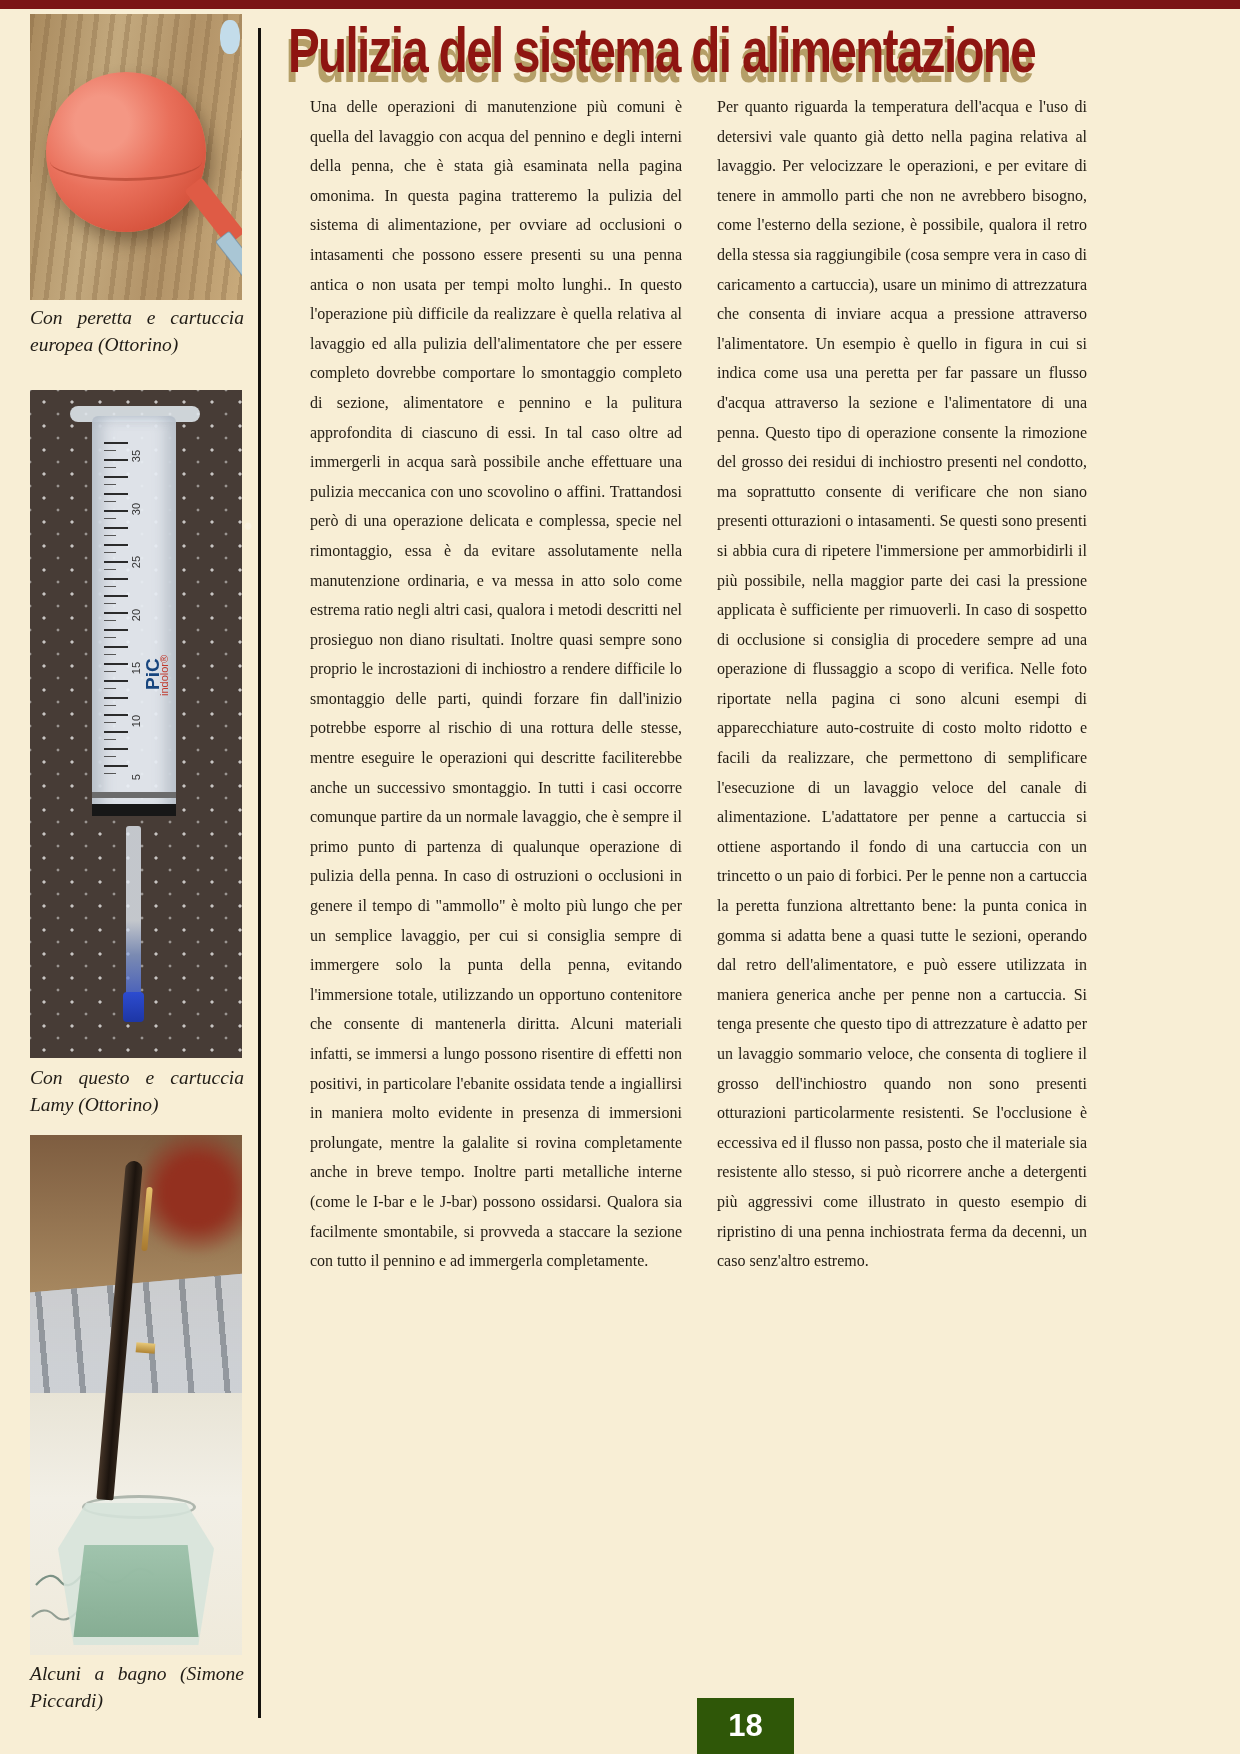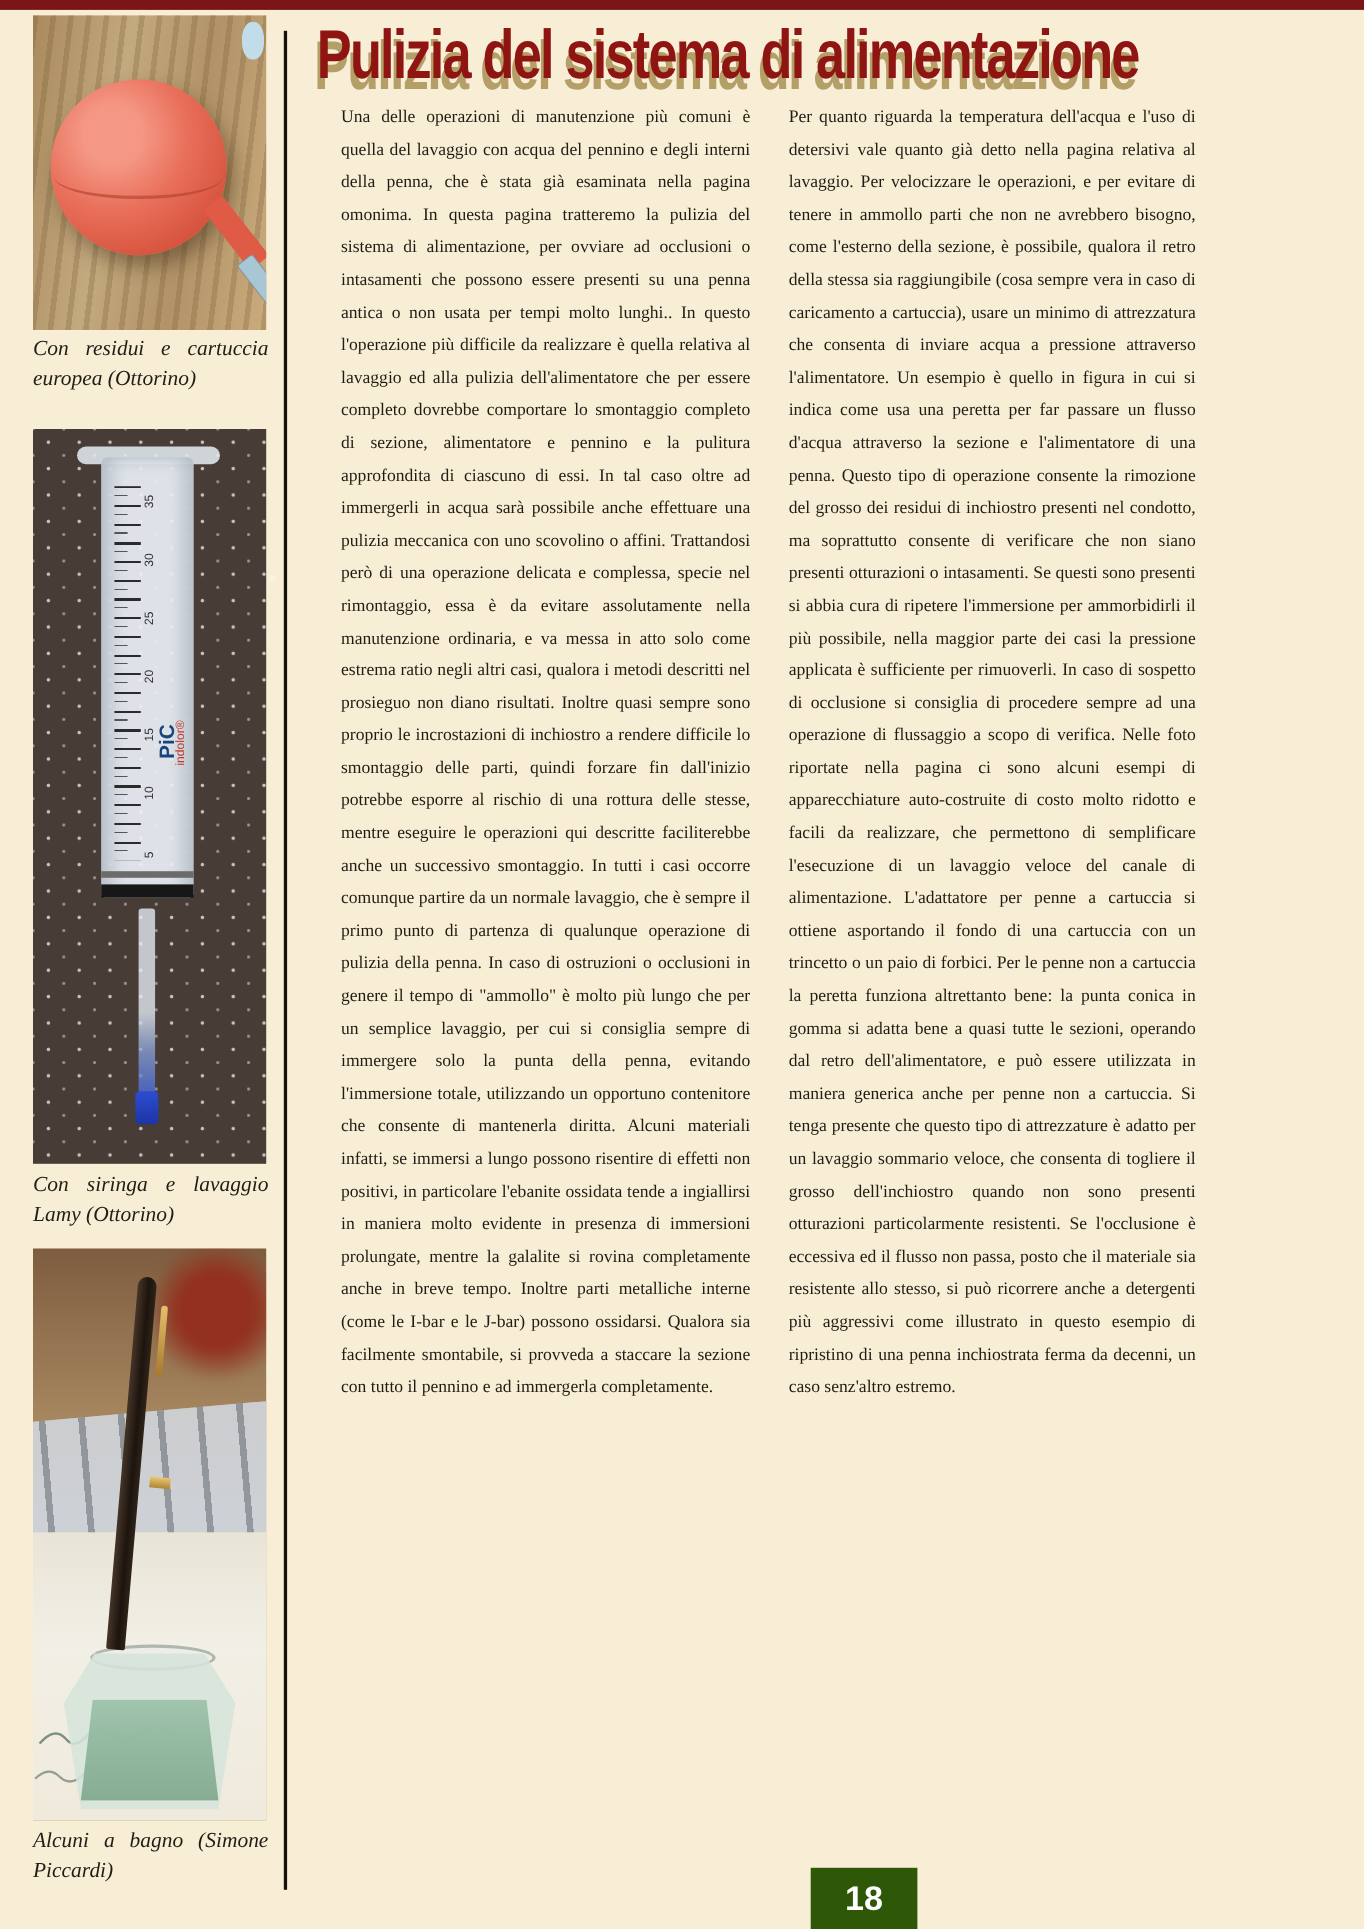--- a/index.html
+++ b/index.html
@@ -100,39 +100,39 @@
   .pen-band{position:absolute;left:106px;top:208px;width:19px;height:10px;background:linear-gradient(#e7c878,#b08433);transform:rotate(5deg);}
 
   
   .col{position:absolute;top:92px;height:1525px;overflow:hidden;
     font-size:16px;line-height:29.6px;text-align:justify;color:#211b13;}
   .col1{left:310px;width:372px;}
   .col2{left:717px;width:370px;}
 
   .page-num{position:absolute;left:697px;top:1698px;width:97px;height:56px;
     display:flex;align-items:center;justify-content:center;
-    font-family:"Liberation Sans",sans-serif;font-weight:bold;font-size:31px;color:#ffffff;margin-left:40px;}
+    font-family:"Liberation Sans",sans-serif;font-weight:bold;font-size:31px;color:#ffffff;}
 </style>
 </head>
 <body>
 
 <div class="top-bar" style="background:#7b1416;"></div>
 
 <div class="page-title" style="color:#8e1511;text-shadow:-3px 9px 0 #b59f68;">Pulizia del sistema di alimentazione</div>
 
 <div class="vrule"></div>
 
 <div class="figure fig1">
   <div class="bulb"></div>
   <div class="bulb-seam"></div>
   <div class="nozzle"></div>
   <div class="cartridge1"></div>
   <div class="blue-blob"></div>
 </div>
-<div class="caption" style="top:304px;">Con residui e cartuccia europea (Ottorino)</div>
+<div class="caption" style="top:304px;">Con peretta e cartuccia europea (Ottorino)</div>
 
 <div class="figure fig2">
   <div class="dots"></div>
   <div class="flange"></div>
   <div class="barrel"></div>
   <div class="ticks"></div>
   <div class="ticks2"></div>
   <div class="scale-nums">
     <span>35</span>
     <span>30</span>
@@ -142,21 +142,21 @@
     <span>10</span>
     <span>5</span>
   </div>
   <div class="brand">PiC</div>
   <div class="brand2">indolor®</div>
   <div class="band-grey"></div>
   <div class="band-black"></div>
   <div class="tube"></div>
   <div class="tip"></div>
 </div>
-<div class="caption" style="top:1064px;">Con siringa e lavaggio Lamy (Ottorino)</div>
+<div class="caption" style="top:1064px;">Con questo e cartuccia Lamy (Ottorino)</div>
 
 <div class="figure fig3">
   <div class="red-patch"></div>
   <div class="keys"></div>
   <div class="paper"></div>
   <svg class="scribbles" viewBox="0 0 212 100" xmlns="http://www.w3.org/2000/svg">
     <path d="M6 30 q14 -16 24 -4 q8 10 20 -4 q10 -10 22 0 q12 12 26 -2 q12 -12 26 0" fill="none" stroke="#5e7a6e" stroke-width="2.2" opacity="0.8"></path>
     <path d="M2 62 q12 -12 22 -2 q10 10 22 -2 q10 -10 22 0 q12 12 24 -2" fill="none" stroke="#6a7d74" stroke-width="2" opacity="0.7"></path>
   </svg>
   <div class="jar-rim"></div>

